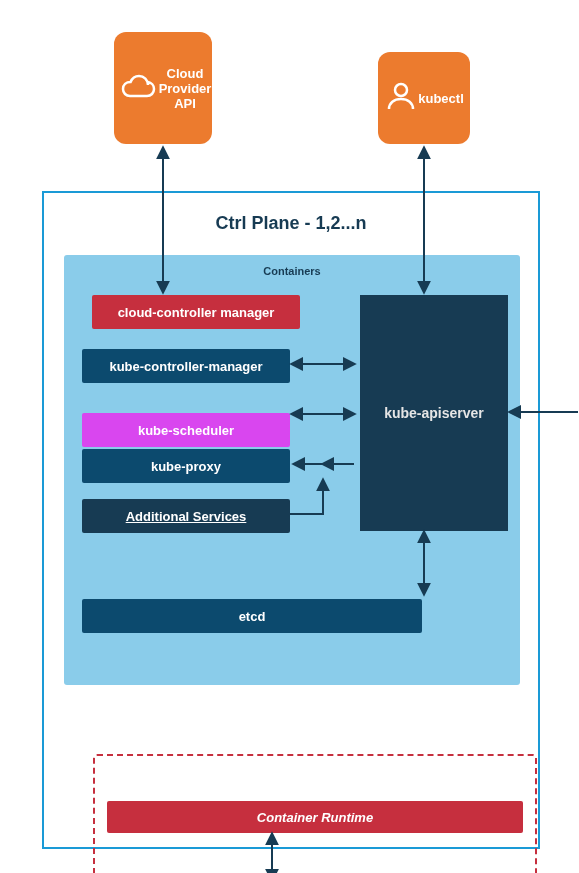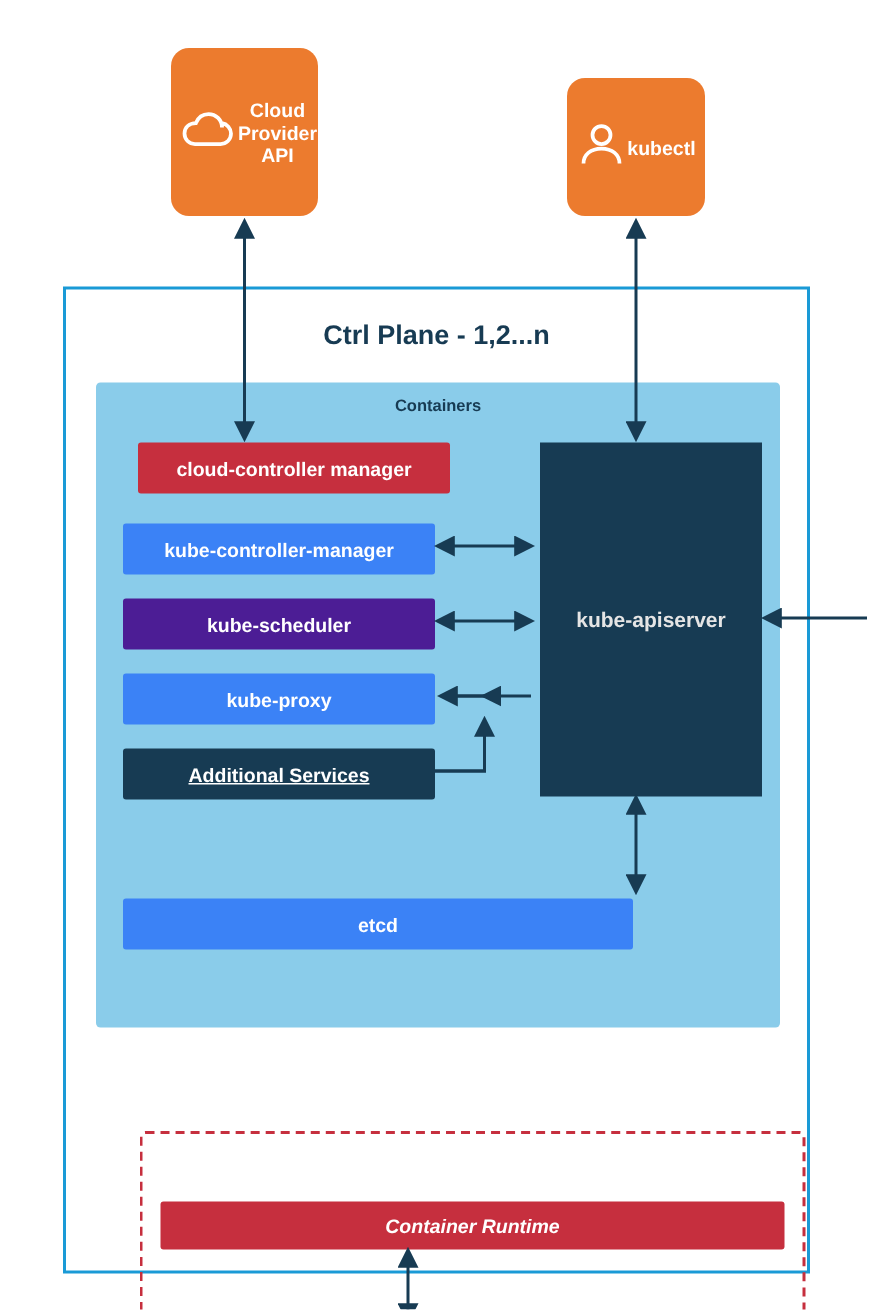--- a/index.html
+++ b/index.html
@@ -67,22 +67,22 @@
   height: 34px;
   display: flex;
   align-items: center;
   justify-content: center;
   color: #fff;
   font-weight: 700;
   font-size: 13px;
   border-radius: 2px;
 }
 .red { background: #c62f3e; }
-.blue { background: #3b82f6; }
-.orange { background: #4c1d95; }
+.blue { background: #0c4a6e; }
+.orange { background: #d946ef; margin-top: 14px; }
 .darknavy { background: #173b53; }
 .apiserver {
   position: absolute;
   left: 296px;
   top: 40px;
   width: 148px;
   height: 236px;
   background: #173b53;
   color: #e5e5e5;
   display: flex;

